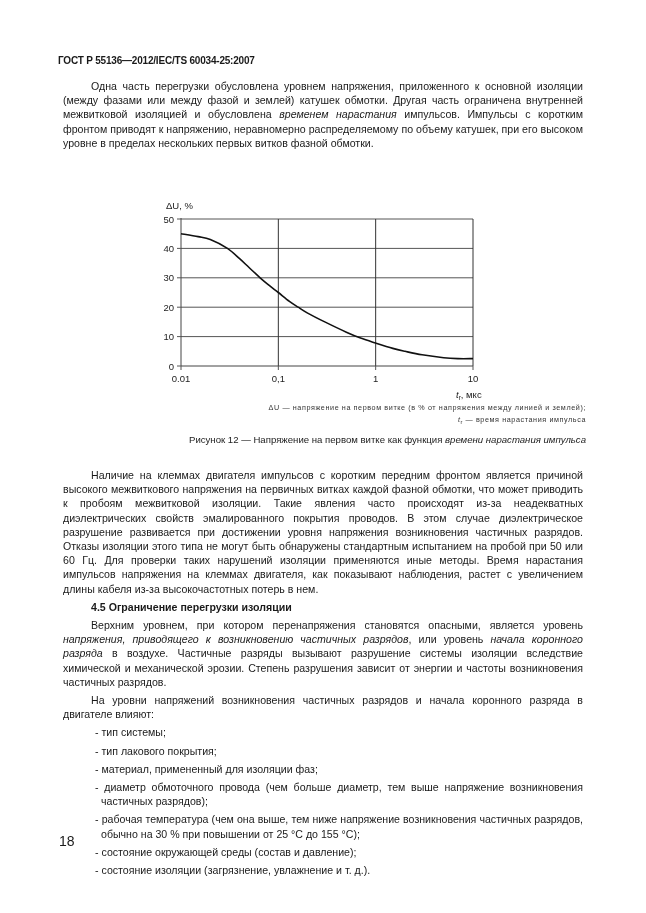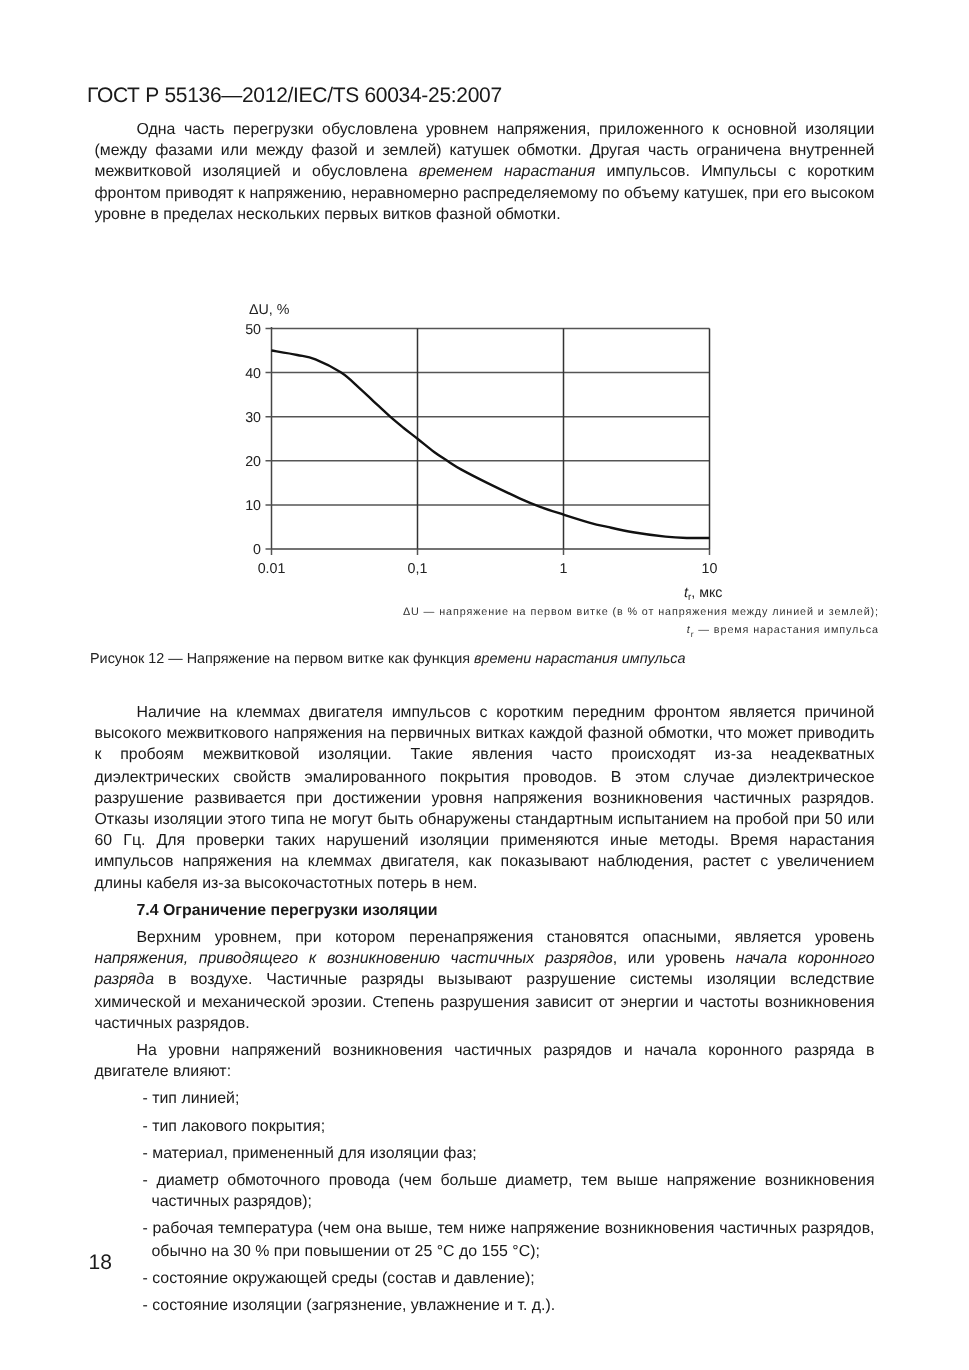--- a/index.html
+++ b/index.html
@@ -1,29 +1,29 @@
 <!DOCTYPE html>
 <html><head>
 <meta charset="utf-8">
 <style>
   html, body { margin:0; padding:0; background:#ffffff; }
   body { width:646px; height:913px; position:relative; overflow:hidden;
          font-family:"Liberation Sans", sans-serif; color:#1a1a1a; }
-  .header { position:absolute; left:58px; top:55px; font-size:14px; font-weight:normal; letter-spacing:-0.2px; }
+  .header { position:absolute; left:58px; top:55px; font-size:10px; font-weight:bold; letter-spacing:-0.2px; }
   .text { position:absolute; left:59px; width:528px; font-size:10.6px; line-height:14.2px; text-align:justify; }
   .text p { margin:4px; }
   .indent { text-indent:28px; }
   .ital { font-style:italic; }
   .h2 { font-weight:bold; padding-left:28px; }
   .li { padding-left:38px; text-indent:-6px; }
   #block1 { top:75px; }
   #block2 { top:464px; }
   .chart { position:absolute; left:140px; top:195px; width:380px; height:205px; }
   .legend { position:absolute; left:60px; width:526px; text-align:right; font-size:7.2px; letter-spacing:0.6px; color:#333; line-height:11px; }
-  .caption { position:absolute; left:60px; top:434px; width:526px; text-align:left; font-size:9.6px; color:#222; }
+  .caption { position:absolute; left:60px; top:434px; width:526px; text-align:right; font-size:9.6px; color:#222; }
   .pagenum { position:absolute; left:59px; top:833px; font-size:14px; }
   svg text { font-family:"Liberation Sans", sans-serif; }
 </style>
 </head>
 <body>
 
 <div class="header">ГОСТ Р 55136—2012/IEC/TS 60034-25:2007</div>
 
 <div class="text" id="block1">
   <p class="indent"><span>Одна часть перегрузки обусловлена уровнем напряжения, приложенного  к основной изоляции (между фазами или между фазой и землей) катушек обмотки. Другая часть ограничена внутренней межвитковой изоляцией и обусловлена </span><span class="ital">временем нарастания</span><span> импульсов. Импульсы с коротким фронтом приводят к напряжению, неравномерно распределяемому по объему катушек, при его высоком уровне в пределах нескольких первых витков фазной обмотки.</span></p>
@@ -73,25 +73,25 @@
   </svg>
 </div>
 
 <div class="legend" style="top:402px;">ΔU  —  напряжение на первом витке (в % от напряжения между линией и землей);</div>
 <div class="legend" style="top:414px;"><span class="ital">t</span><sub style="font-size:5.5px">r</sub><span>  —  время нарастания импульса</span></div>
 
 <div class="caption"><span>Рисунок 12 — Напряжение на первом витке как функция </span><span class="ital">времени нарастания импульса</span></div>
 
 <div class="text" id="block2">
   <p class="indent">Наличие на клеммах двигателя импульсов с коротким передним фронтом является причиной высокого межвиткового напряжения на первичных витках каждой фазной обмотки, что может приводить к пробоям межвитковой изоляции. Такие явления часто происходят из-за неадекватных диэлектрических свойств эмалированного покрытия проводов. В этом случае диэлектрическое разрушение развивается при достижении уровня напряжения возникновения частичных разрядов. Отказы изоляции этого типа не могут быть обнаружены стандартным испытанием на пробой при 50 или 60 Гц. Для проверки таких нарушений изоляции применяются иные методы. Время нарастания импульсов напряжения на клеммах двигателя, как показывают наблюдения, растет с увеличением длины кабеля из-за высокочастотных потерь в нем.</p>
-  <p class="h2" style="margin-top:1px;margin-bottom:1px;">7.4 Ограничение перегрузки изоляции</p>
+  <p class="h2" style="margin-top:1px;margin-bottom:1px;">4.5 Ограничение перегрузки изоляции</p>
   <p class="indent"><span>Верхним уровнем, при котором перенапряжения становятся опасными, является уровень </span><span class="ital">напряжения, приводящего к возникновению частичных разрядов</span><span>, или уровень </span><span class="ital">начала коронного разряда</span><span> в воздухе. Частичные разряды вызывают разрушение системы изоляции вследствие химической и механической эрозии. Степень разрушения зависит от энергии и частоты возникновения частичных разрядов.</span></p>
   <p class="indent">На уровни напряжений возникновения частичных разрядов и начала коронного разряда в двигателе влияют:</p>
   <div id="factor-list">
-    <p class="li">- тип линией;</p>
+    <p class="li">- тип системы;</p>
     <p class="li">- тип лакового покрытия;</p>
     <p class="li">- материал, примененный для изоляции фаз;</p>
     <p class="li">- диаметр обмоточного провода (чем больше диаметр, тем выше напряжение возникновения частичных разрядов);</p>
     <p class="li">- рабочая температура (чем она выше,  тем ниже напряжение  возникновения  частичных  разрядов, обычно на 30 % при повышении от 25 °С до 155 °С);</p>
     <p class="li">- состояние окружающей среды (состав и давление);</p>
     <p class="li">- состояние изоляции (загрязнение, увлажнение и т. д.).</p>
   </div>
 </div>
 
 <div class="pagenum">18</div>

